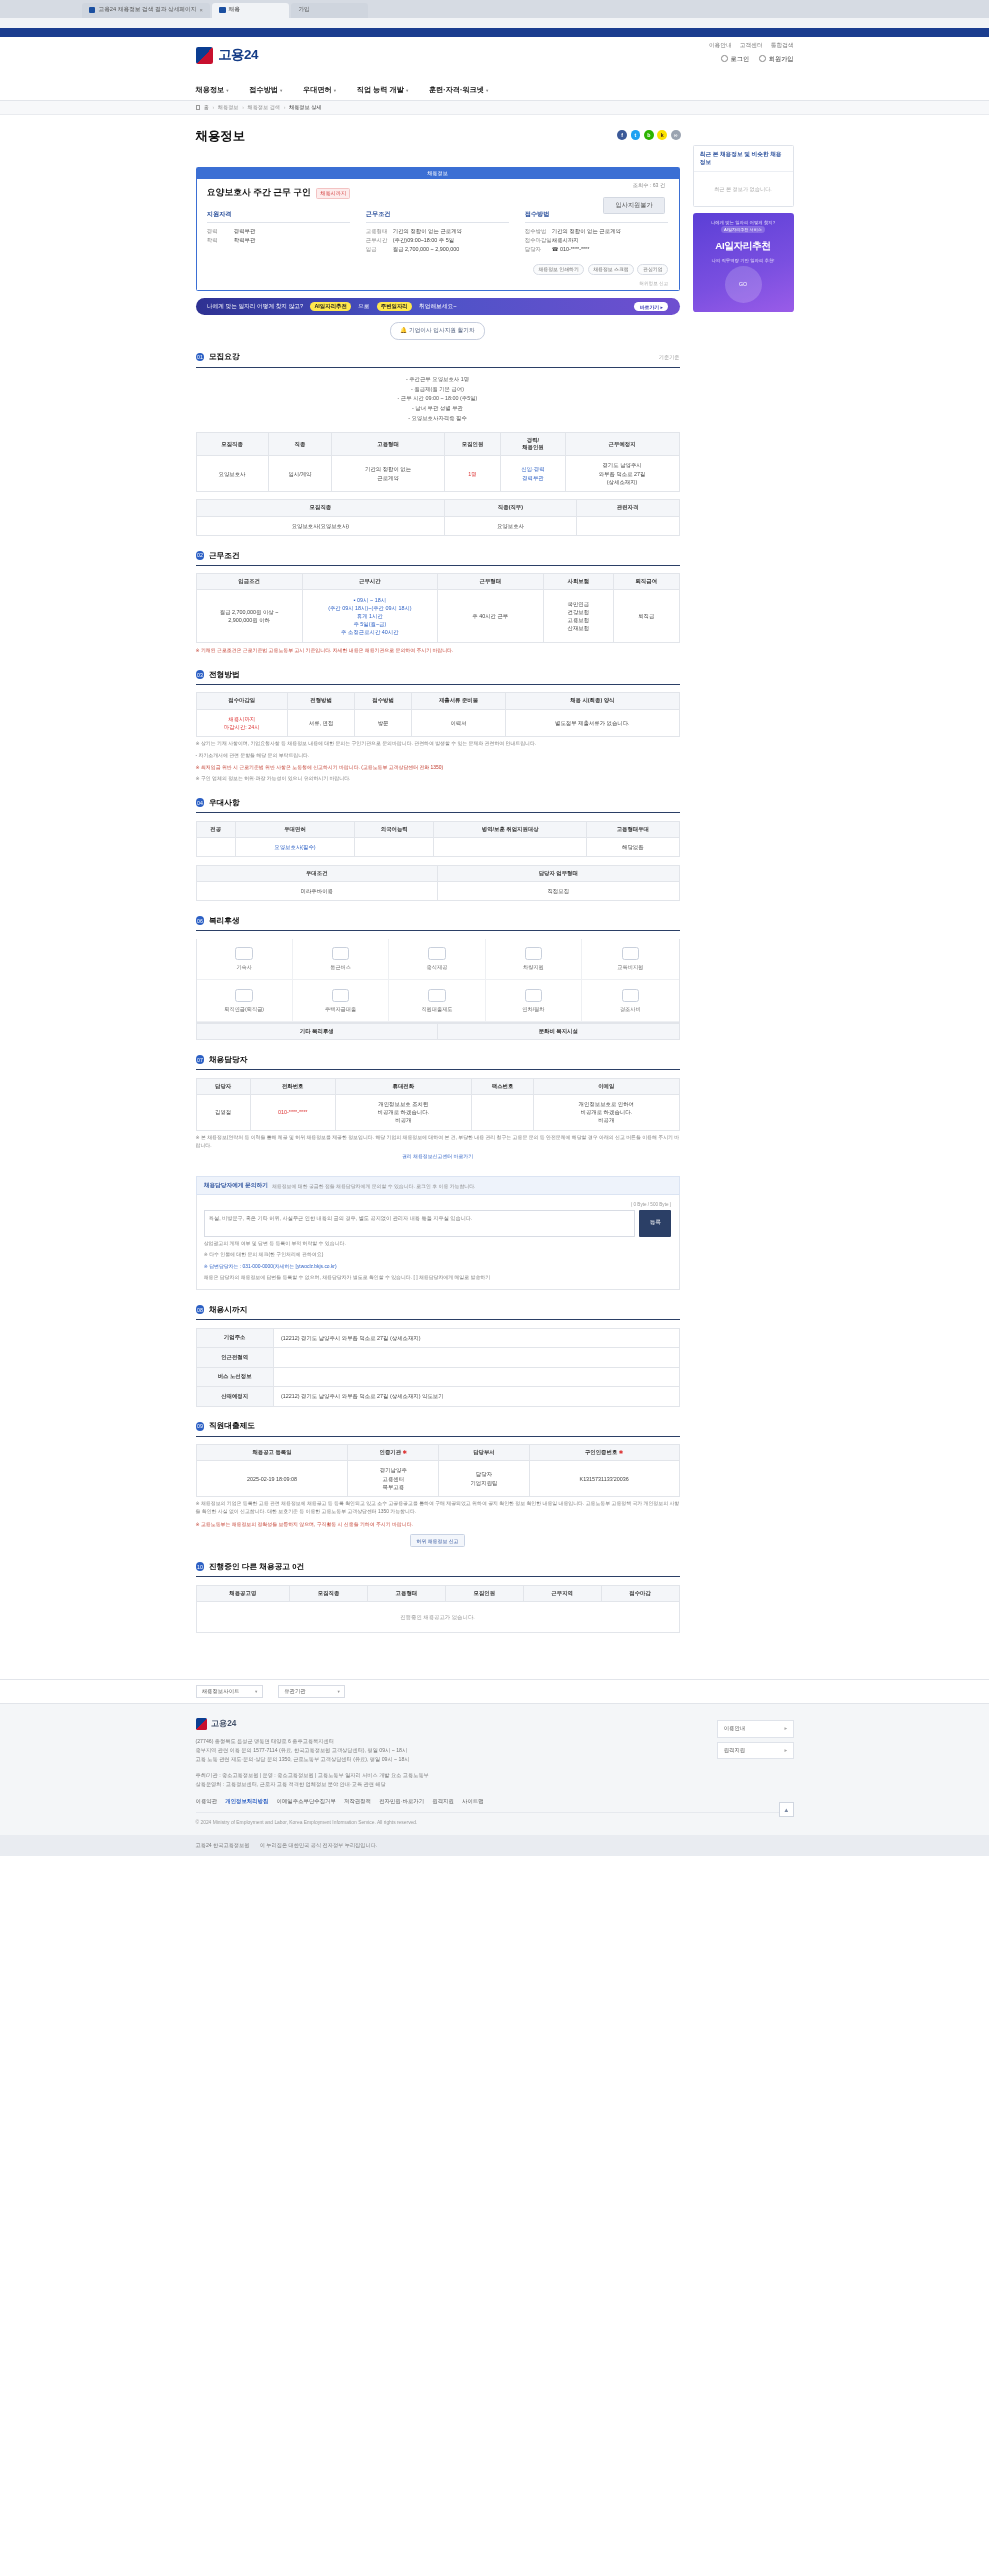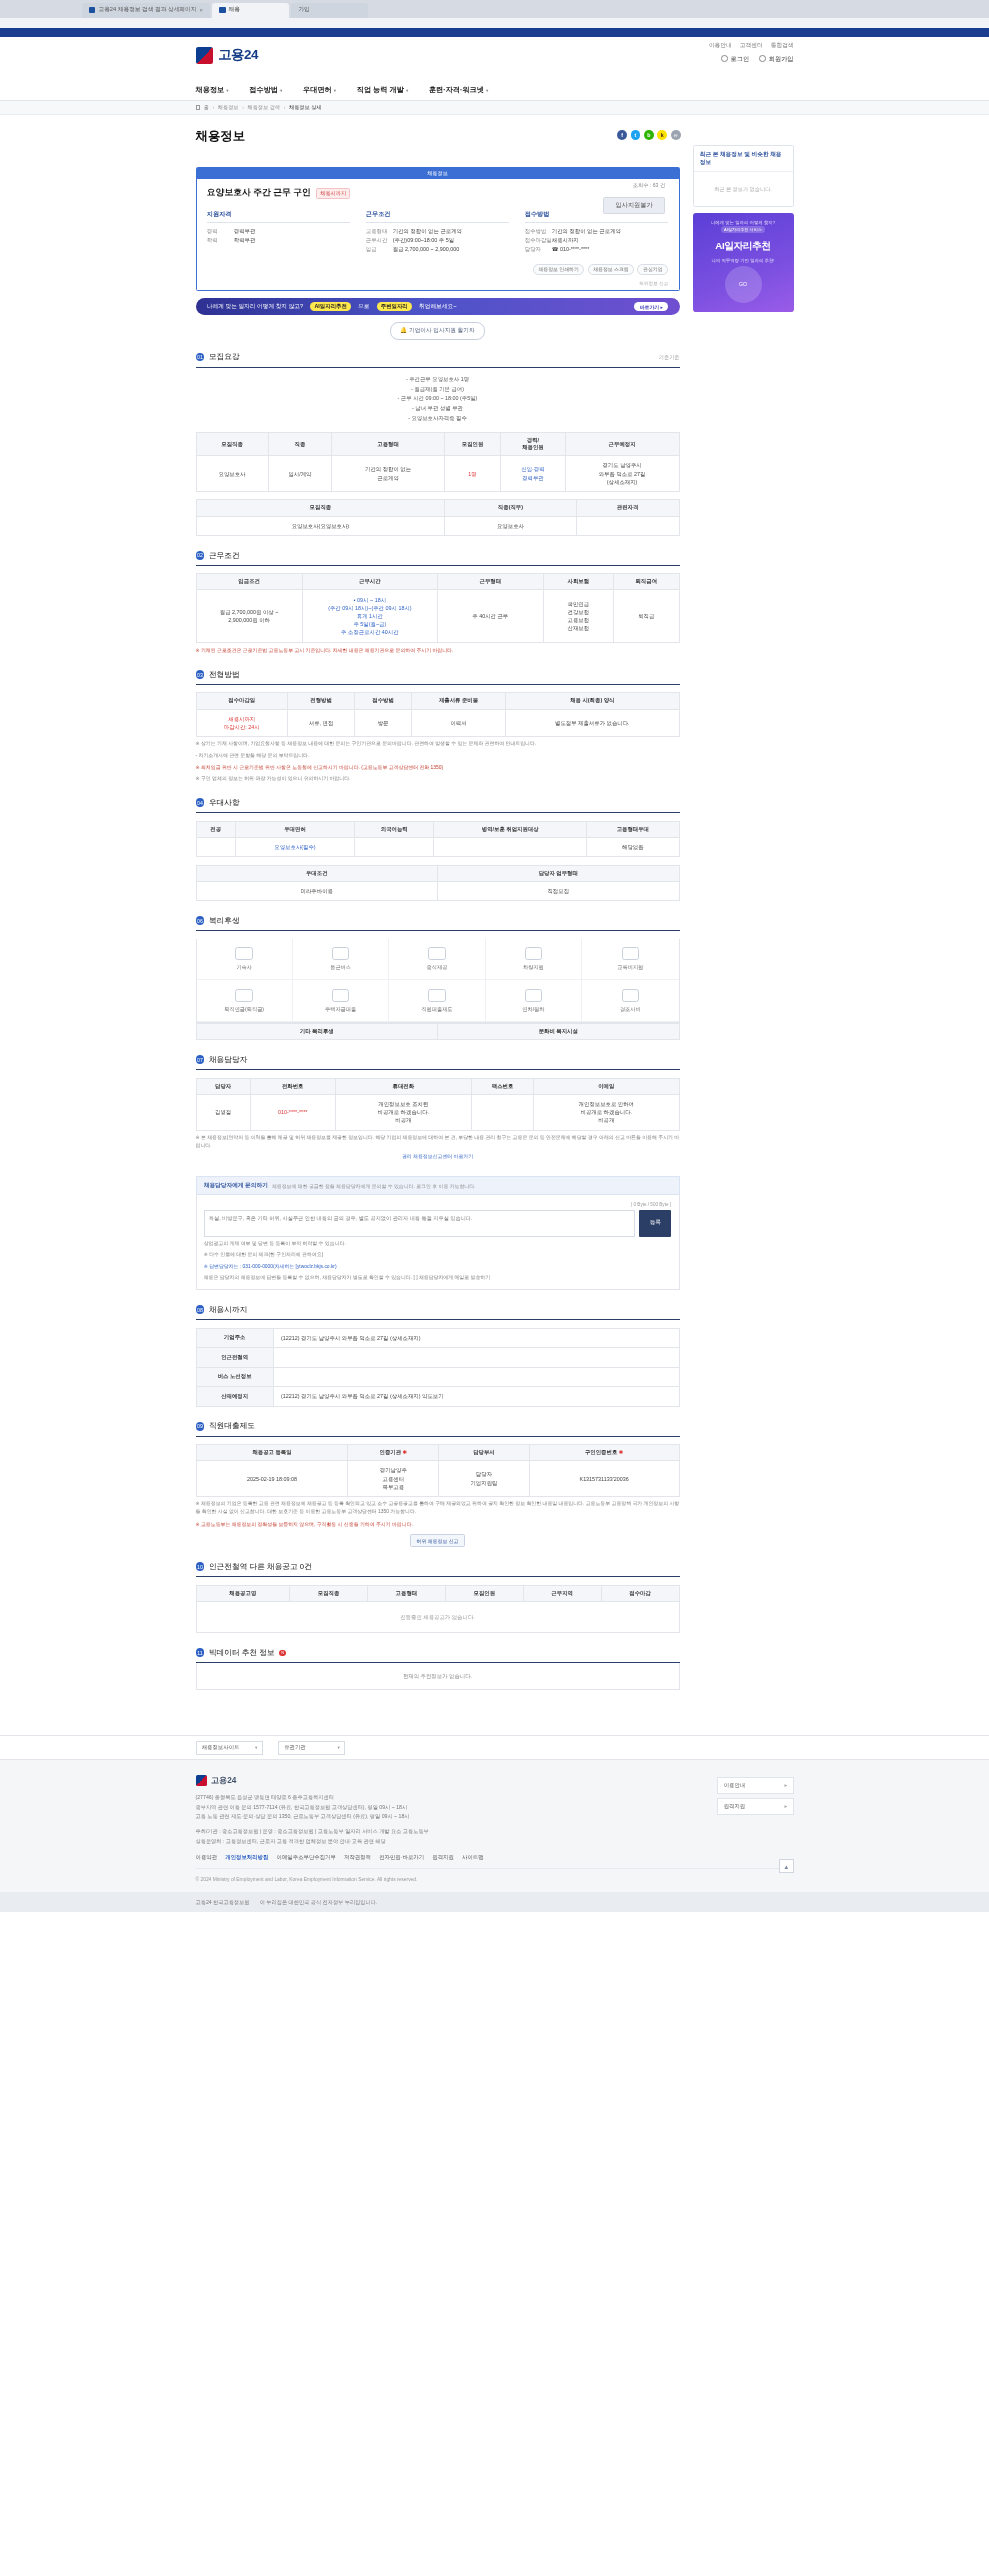--- a/index.html
+++ b/index.html
@@ -80,21 +80,21 @@
   .promo { margin-top:7.2px; height:17.5px; border-radius:8.8px; background:linear-gradient(90deg,#2e3192,#4b53c6 45%,#6f4fd0); color:#fff; display:flex; align-items:center; padding:0 11.3px; font-size:5.7px; gap:7.2px; position:relative; overflow:hidden;}
   .promo .hl { background:#ffe94d; color:#222; border-radius:5.2px; padding:1px 4.1px; font-weight:bold; font-size:5.4px; }
   .promo .go { margin-left:auto; background:#fff; color:#3a3ab5; border-radius:6.2px; font-size:4.9px; padding:1.5px 5.2px; font-weight:bold;}
   .cta-row { display:flex; justify-content:center; margin:7.2px 0 12.4px; }
   .cta { border:0.5px solid #c7cede; border-radius:8.2px; font-size:5.7px; color:#4a5costa; color:#4a5a7a; padding:3.6px 9.3px; background:#fff; }
 
   
   .sec { margin-bottom:14.4px; }
   .sec-h { display:flex; align-items:center; gap:4.6px; padding-bottom:4.6px; border-bottom:1px solid #2b3f66; }
   .sec-num { width:8.8px; height:8.8px; border-radius:50%; background:#2b5fc4; color:#fff; font-size:5.2px; display:flex; align-items:center; justify-content:center; }
-  .sec-t { font-size:7.7px; font-weight:normal; color:#111; }
+  .sec-t { font-size:7.7px; font-weight:bold; color:#111; }
   .sec-note { margin-left:auto; font-size:5.2px; color:#999; }
 
   table.t { width:100%; border-collapse:collapse; font-size:5.4px; color:#444; }
   table.t th { background:#f4f6f9; color:#333; font-weight:bold; border:0.5px solid #e2e5ea; padding:4.1px 2.1px; text-align:center; font-size:5.4px;}
   table.t td { border:0.5px solid #e2e5ea; padding:5.2px 3.1px; text-align:center; vertical-align:middle; line-height:8.2px; }
   .red { color:#d33; }
   .blue { color:#2b5fc4; }
   .tl { text-align:left !important; padding-left:7.2px !important; }
   .note { font-size:4.9px; color:#c0392b; margin-top:4.1px; line-height:8.2px; }
   .note2 { font-size:4.9px; color:#777; margin-top:3.1px; line-height:8.2px; }
@@ -617,49 +617,39 @@
         </tbody>
           </table>
         <div class="note2">※ 채용정보의 기업은 등록한 고용 관련 채용정보에 채용공고 등 등록 확인되고 있고 소수 고공용공고를 통하여 구매 제공되었고 위하여 공지 확인한 정보 확인한 내용일 내용입니다. 고용노동부 고용정책 국가 개인정보의 사항을 확인한 사실 없이 신고합니다. 대한 보호기준 등 이용한 고용노동부 고객상담센터 1350 가능합니다.</div>
         <div class="note">※ 고용노동부는 채용정보의 정확성을 보증하지 않으며, 구직활동 시 신중을 기하여 주시기 바랍니다.</div>
         <div style="text-align:center"><span class="certbtn">허위 채용정보 신고</span></div>
       </div>
 
       <div class="sec">
         <div class="sec-h">
           <span class="sec-num">10</span>
-          <span class="sec-t">인근전철역 다른 채용공고 0건</span>
+          <span class="sec-t">진행중인 다른 채용공고 0건</span>
         </div>
         <table class="t" style="margin-top:7.2px">
           <tbody>
               <tr>
             <th>채용공고명</th>
             <th>모집직종</th>
             <th>고용형태</th>
             <th>모집인원</th>
             <th>근무지역</th>
             <th>접수마감</th>
           </tr>
           <tr>
             <td colspan="6" style="padding:11.3px 0; color:#999">진행중인 채용공고가 없습니다.</td>
           </tr>
         </tbody>
           </table>
       </div>
 
-      <div class="sec">
-        <div class="sec-h">
-          <span class="sec-num">11</span>
-          <span class="sec-t">빅데이터 추천 정보</span>
-          <span style="background:#d33;color:#fff;border-radius:50%;width:6.7px;height:6.7px;font-size:4.1px;display:flex;align-items:center;justify-content:center">N</span>
-        </div>
-        <div style="border:0.5px solid #e2e5ea;border-top:none;margin-top:0">
-          <div class="center-text">현재의 추천정보가 없습니다.</div>
-        </div>
-      </div>
     </div>
 
     <div class="rail">
       <div class="rail-card">
         <h5>최근 본 채용정보 및 비슷한 채용정보</h5>
         <div class="empty">최근 본 정보가 없습니다.</div>
       </div>
       <div class="rail-ad">
         <div class="tiny">나에게 맞는 일자리 어떻게 찾지?</div>
         <div class="pillw">AI일자리추천 서비스</div>

